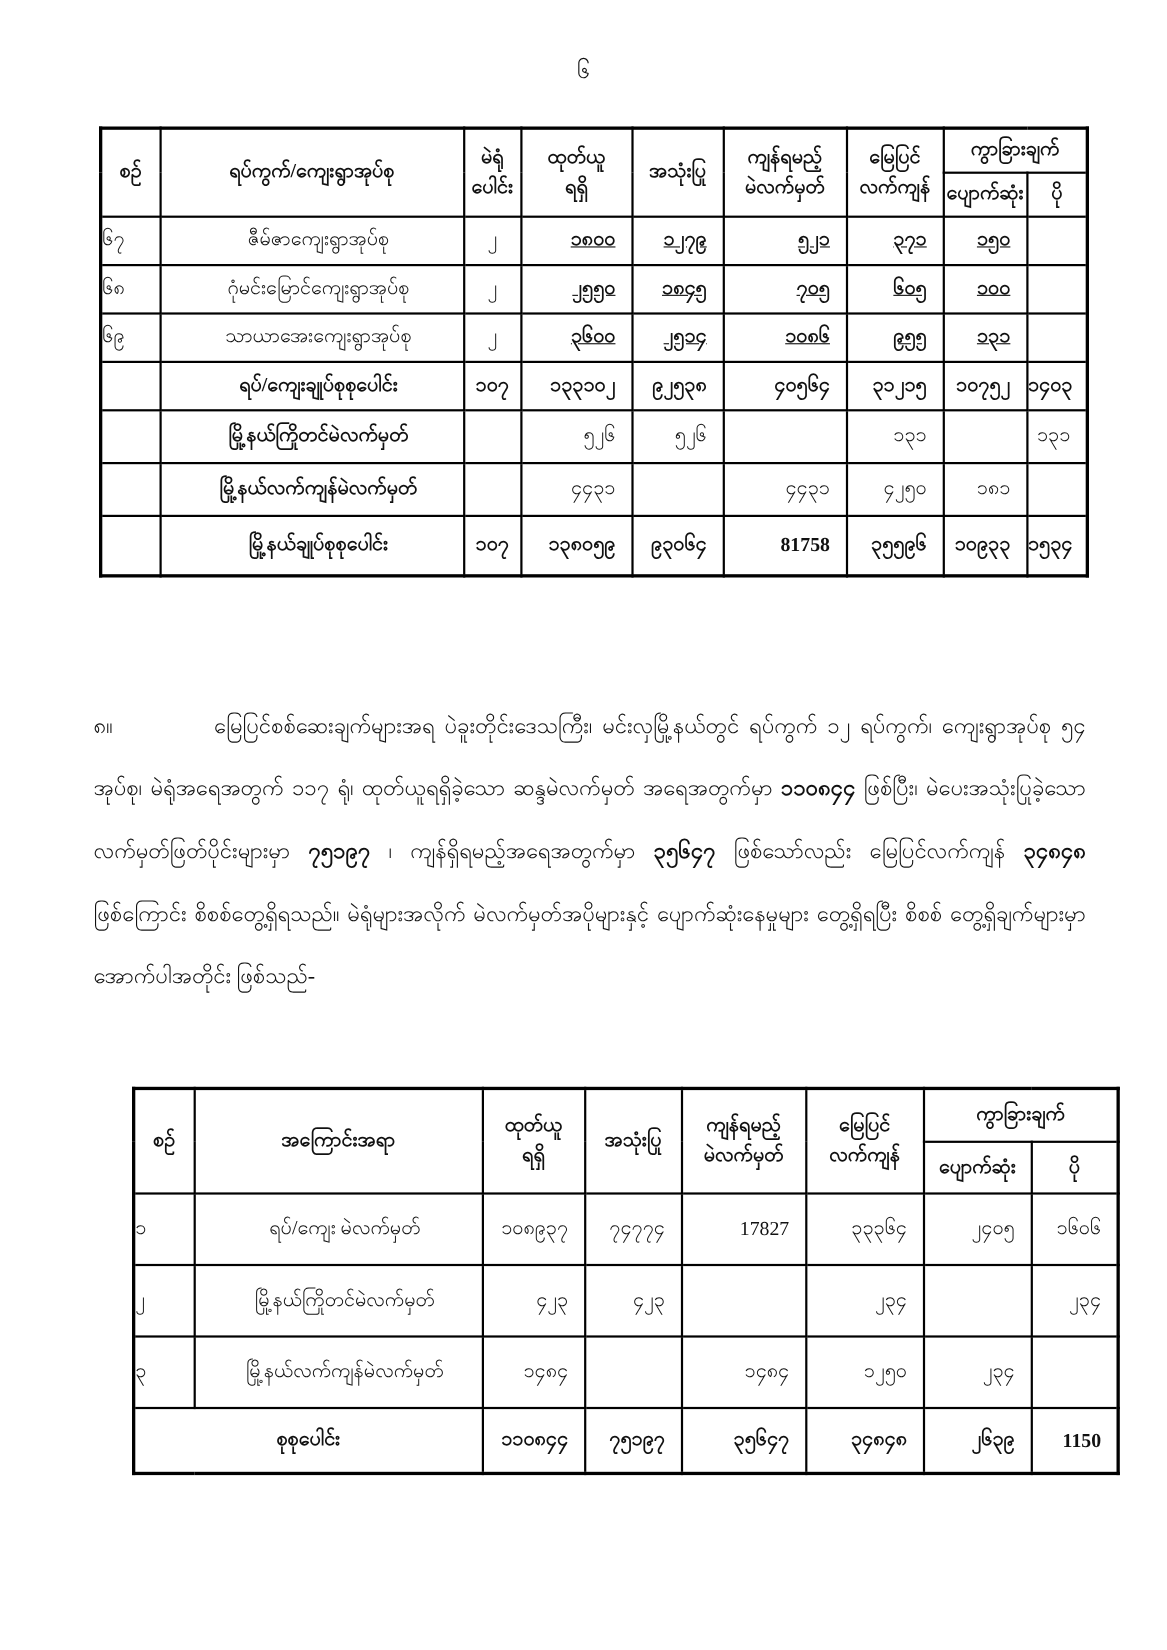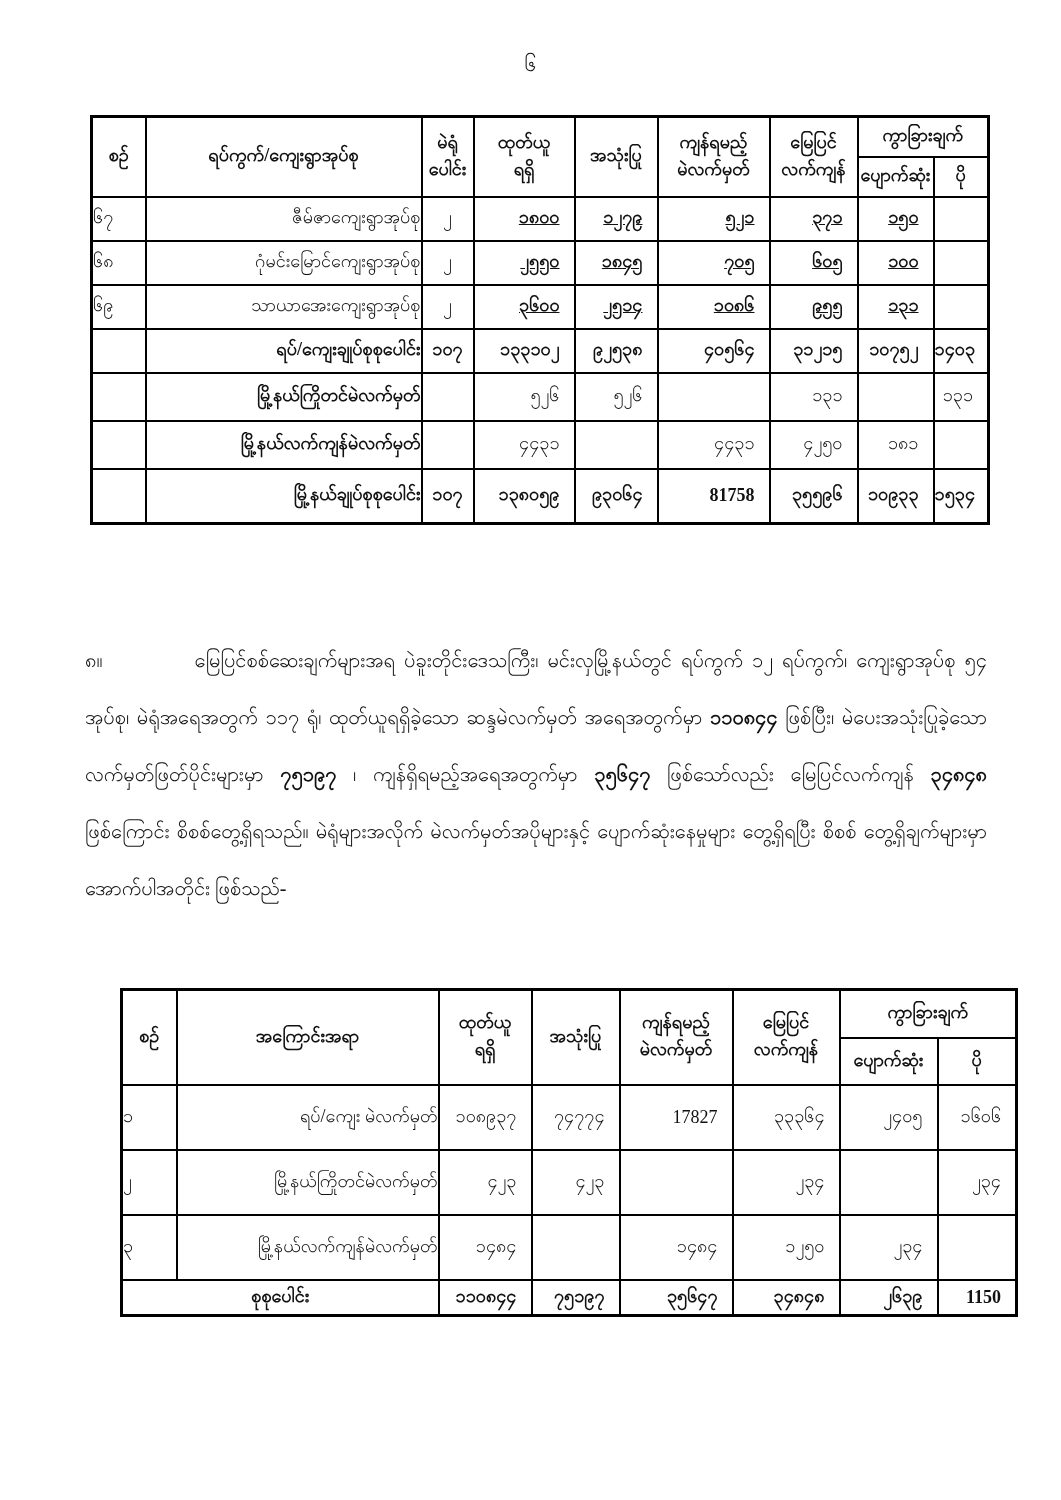--- a/index.html
+++ b/index.html
@@ -42,23 +42,23 @@
   #table1 { left: 90px; top: 115px; width: 897px; }
   #table2 { left: 120px; top: 988px; width: 895px; }
   #table1 thead tr.h1 th { height: 40px; }
   #table1 thead tr.h2 th { height: 40px; }
   #table2 thead tr.h1 th { height: 48px; }
   #table2 thead tr.h2 th { height: 47px; }
   #table1 tbody tr { height: 44px; }
   #table1 tbody tr.tall { height: 48px; }
   #table1 tbody tr.grand { height: 55px; }
   #table2 tbody tr { height: 65px; }
-  #table2 tbody tr.grand { height: 36px; }
+  #table2 tbody tr.grand { height: 60px; }
   td.c-no   { text-align: left; }
-  td.c-name { text-align: right; padding-left: 12px; }
+  td.c-name { text-align: center; padding-left: 12px; }
   td.c-ctr  { text-align: center; }
   td.num    { text-align: right; padding-right: 14px; }
   tr.r-data td.num { font-weight: bold; text-decoration: underline; }
   tr.r-sub  td.c-name { font-weight: bold; }
   tr.r-total td { font-weight: bold; }
   td.c-total-label { text-align: center; font-weight: bold; }
   
   .section-heading {
     position: absolute;
     top: 588px; left: 0; right: 0;

